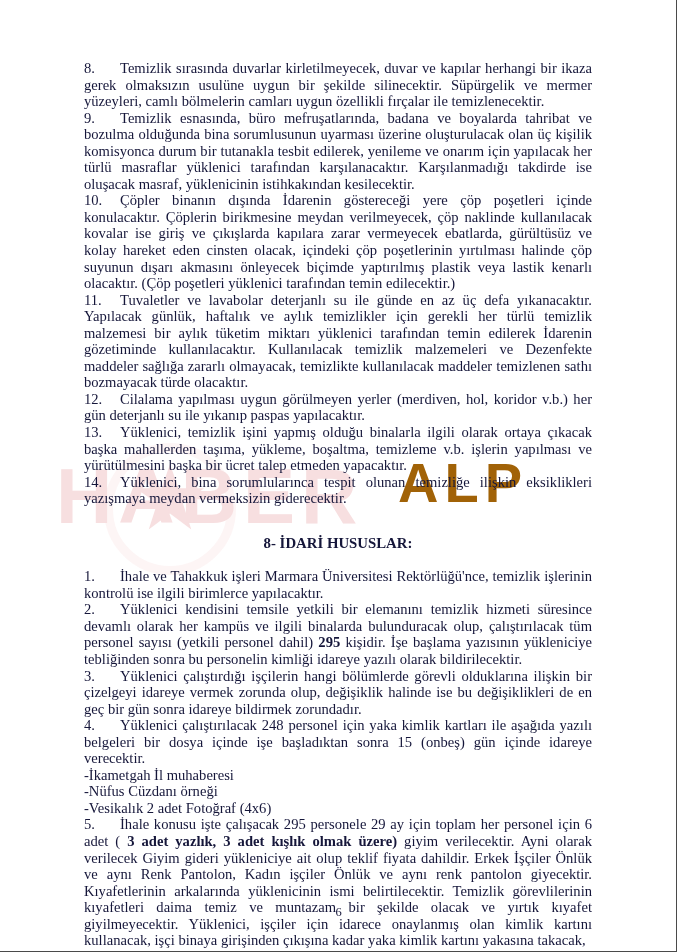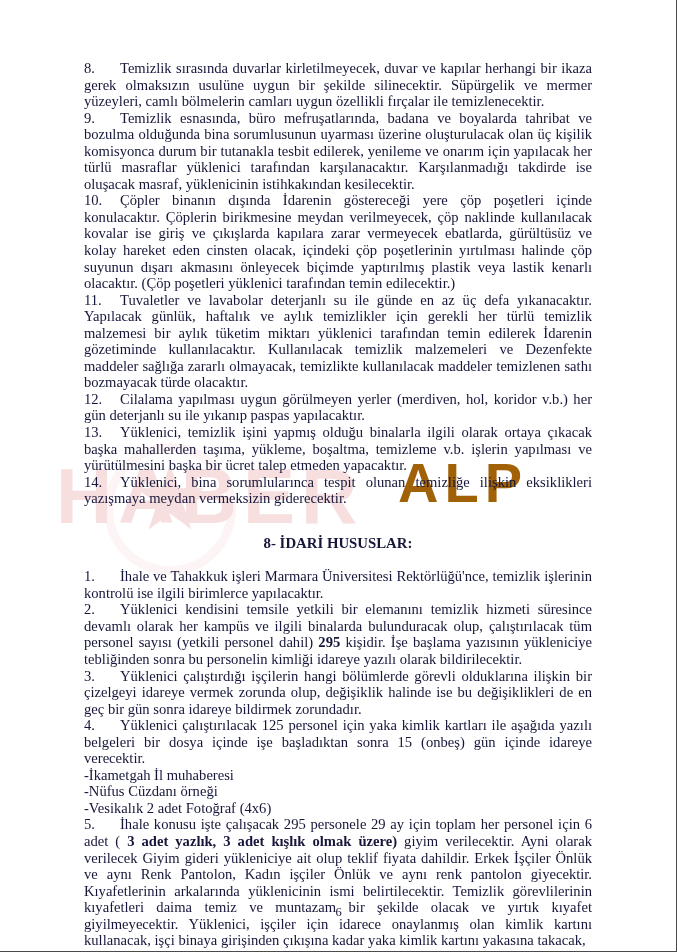--- a/index.html
+++ b/index.html
@@ -154,21 +154,21 @@
     <p class="heading">8- İDARİ HUSUSLAR:</p>
 
     <div class="spacer-md"></div>
 
     <p class="para"><span class="num-indent">1.</span><span>İhale ve Tahakkuk işleri Marmara Üniversitesi Rektörlüğü'nce, temizlik işlerinin kontrolü ise ilgili birimlerce yapılacaktır.</span></p>
 
     <p class="para"><span class="num-indent">2.</span><span>Yüklenici kendisini temsile yetkili bir elemanını temizlik hizmeti süresince devamlı olarak  her kampüs ve ilgili binalarda  bulunduracak olup, çalıştırılacak tüm personel sayısı (yetkili personel dahil) </span><b>295</b><span>  kişidir. İşe başlama yazısının yükleniciye tebliğinden sonra bu personelin kimliği idareye yazılı olarak bildirilecektir.</span></p>
 
     <p class="para"><span class="num-indent">3.</span><span>Yüklenici çalıştırdığı işçilerin hangi bölümlerde görevli olduklarına ilişkin bir çizelgeyi idareye vermek zorunda olup, değişiklik halinde ise bu değişiklikleri de en geç bir gün sonra idareye bildirmek zorundadır.</span></p>
 
-    <p class="para"><span class="num-indent">4.</span><span>Yüklenici çalıştırılacak 125   personel için yaka kimlik kartları ile  aşağıda yazılı belgeleri  bir dosya içinde işe başladıktan sonra 15 (onbeş) gün içinde idareye verecektir.</span></p>
+    <p class="para"><span class="num-indent">4.</span><span>Yüklenici çalıştırılacak 248   personel için yaka kimlik kartları ile  aşağıda yazılı belgeleri  bir dosya içinde işe başladıktan sonra 15 (onbeş) gün içinde idareye verecektir.</span></p>
 
     <p class="para nojust">-İkametgah İl muhaberesi</p>
     <p class="para nojust">-Nüfus Cüzdanı örneği</p>
     <p class="para nojust">-Vesikalık 2 adet Fotoğraf (4x6)</p>
 
     <p class="para"><span class="num-indent">5.</span><span>İhale konusu işte çalışacak 295 personele 29 ay için  toplam her personel için 6 adet  ( </span><b>3 adet yazlık, 3 adet kışlık olmak üzere)</b><span>  giyim verilecektir. Ayni olarak verilecek Giyim gideri yükleniciye ait olup teklif fiyata dahildir. Erkek İşçiler Önlük ve aynı Renk Pantolon, Kadın işçiler  Önlük ve aynı renk pantolon giyecektir. Kıyafetlerinin arkalarında yüklenicinin ismi belirtilecektir. Temizlik görevlilerinin kıyafetleri daima temiz ve muntazam bir şekilde olacak ve yırtık kıyafet giyilmeyecektir. Yüklenici, işçiler için idarece onaylanmış olan kimlik kartını kullanacak, işçi binaya girişinden çıkışına kadar yaka kimlik kartını yakasına takacak,</span></p>
 
   </div>
 
   <div class="pagenum">6</div>

